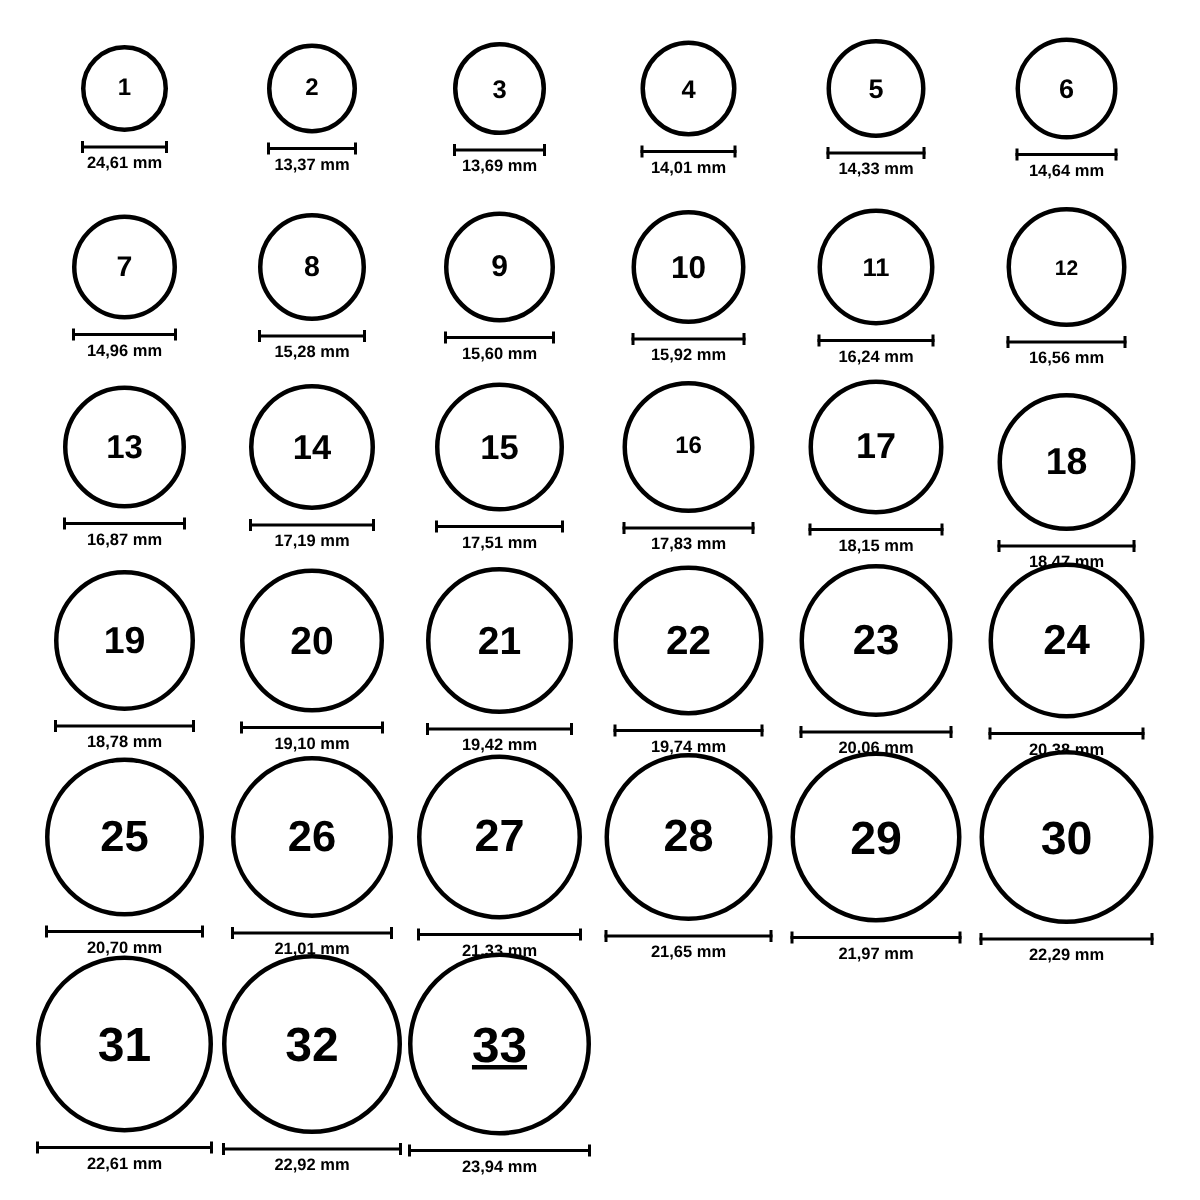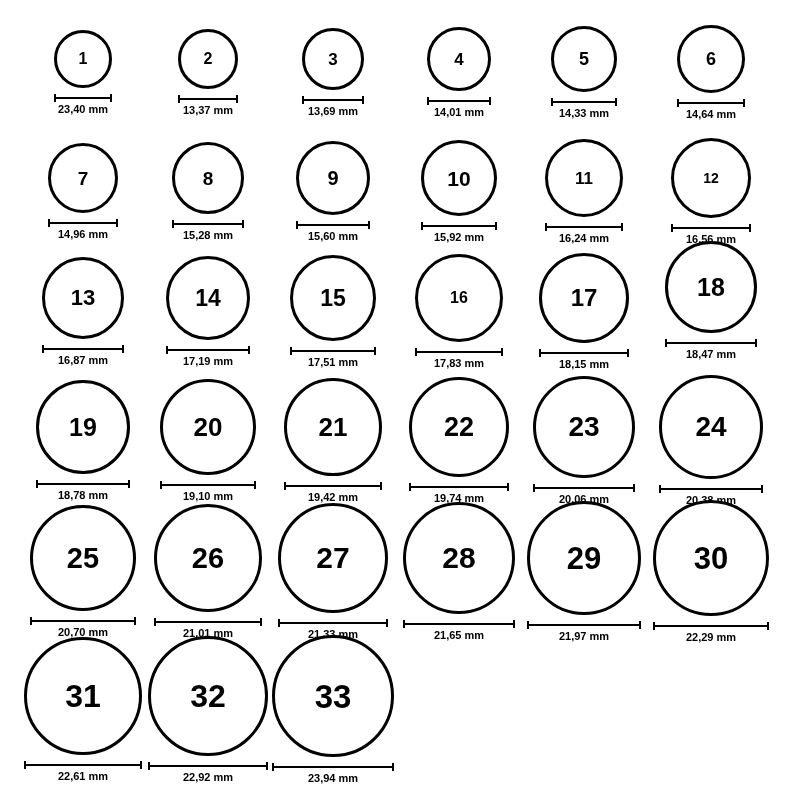--- a/index.html
+++ b/index.html
@@ -83,21 +83,21 @@
     <div class="ring-cell" style="left: 54px; top: 30px; width: 58px;">
       <div class="ring-circle" style="width: 58px; height: 58px;">
         <span class="ring-size-label" style="font-size: 16px;">1</span>
       </div>
       <div class="dim-wrap" style="width: 58px;">
         <div class="dim-line" style="width: 58px;">
           <span class="tick left"></span>
           <span class="bar"></span>
           <span class="tick right"></span>
         </div>
-        <div class="dim-text">23,40 mm</div>
+        <div class="dim-text">24,61 mm</div>
       </div>
     </div>
     <div class="ring-cell" style="left: 178px; top: 29px; width: 60px;">
       <div class="ring-circle" style="width: 60px; height: 60px;">
         <span class="ring-size-label" style="font-size: 16px;">2</span>
       </div>
       <div class="dim-wrap" style="width: 60px;">
         <div class="dim-line" style="width: 60px;">
           <span class="tick left"></span>
           <span class="bar"></span>
@@ -294,21 +294,21 @@
       </div>
       <div class="dim-wrap" style="width: 90px;">
         <div class="dim-line" style="width: 90px;">
           <span class="tick left"></span>
           <span class="bar"></span>
           <span class="tick right"></span>
         </div>
         <div class="dim-text">18,15 mm</div>
       </div>
     </div>
-    <div class="ring-cell" style="left: 665px; top: 241px; width: 92px; text-align: right;">
+    <div class="ring-cell" style="left: 665px; top: 262px; width: 92px; text-align: right;">
       <div class="ring-circle" style="width: 92px; height: 92px;">
         <span class="ring-size-label" style="font-size: 25px;">18</span>
       </div>
       <div class="dim-wrap" style="width: 92px;">
         <div class="dim-line" style="width: 92px;">
           <span class="tick left"></span>
           <span class="bar"></span>
           <span class="tick right"></span>
         </div>
         <div class="dim-text">18,47 mm</div>
@@ -490,21 +490,21 @@
       <div class="dim-wrap" style="width: 120px;">
         <div class="dim-line" style="width: 120px;">
           <span class="tick left"></span>
           <span class="bar"></span>
           <span class="tick right"></span>
         </div>
         <div class="dim-text">22,92 mm</div>
       </div>
     </div>
     <div class="ring-cell" style="left: 272px; top: 635px; width: 122px;">
-      <div class="ring-circle" style="width: 122px; height: 122px;">
+      <div class="ring-circle" style="width: 122px; height: 122px; text-decoration: underline;">
         <span class="ring-size-label" style="font-size: 33px;">33</span>
       </div>
       <div class="dim-wrap" style="width: 122px;">
         <div class="dim-line" style="width: 122px;">
           <span class="tick left"></span>
           <span class="bar"></span>
           <span class="tick right"></span>
         </div>
         <div class="dim-text">23,94 mm</div>
       </div>

